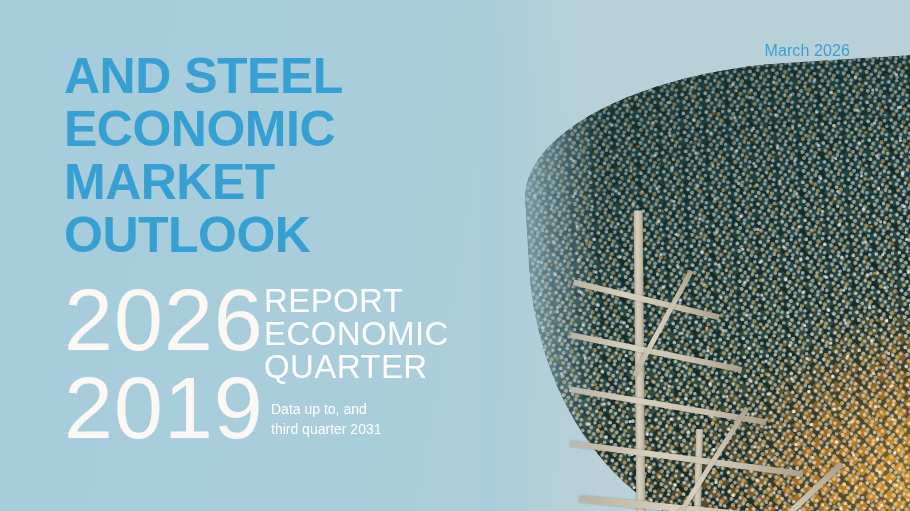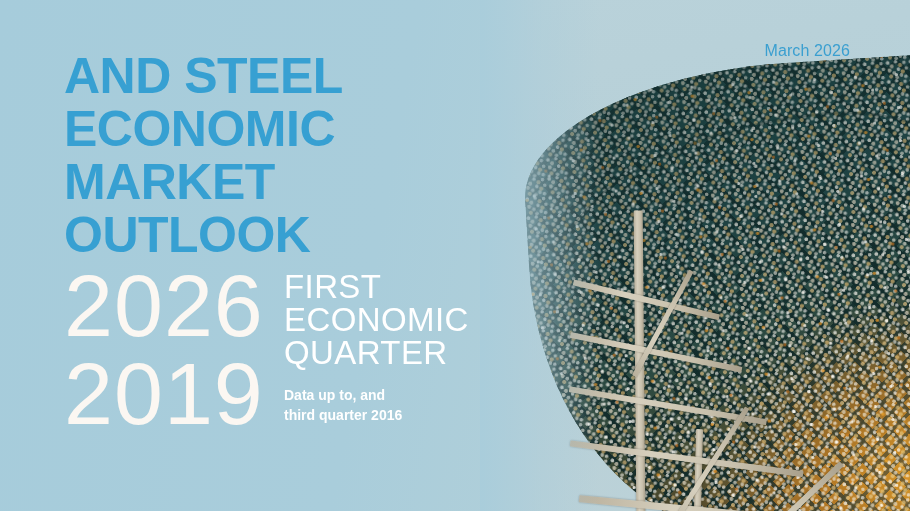--- a/index.html
+++ b/index.html
@@ -174,25 +174,24 @@
     font-size:50px;
     line-height:53px;
     font-weight:700;
     color:#37a0d2;
     letter-spacing:-0.5px;
     white-space:nowrap;
   }
 
   .lower {
     position:absolute;
-    left:64px; top:260px;
+    left:64px; top:274px;
     width:420px;
     display:flex;
     align-items:flex-start;
-    gap:20px;
   }
 
   .years {
     width:200px;
     flex:0 0 200px;
     padding-top:2px;
   }
   .years .yr {
     display:block;
     font-size:88px;
@@ -214,23 +213,24 @@
     letter-spacing:0.4px;
     white-space:nowrap;
   }
   .note {
     margin-top:16px;
   }
   .note .nl {
     display:block;
     font-size:14px;
     line-height:20px;
-    font-weight:700;
+    font-weight:400;
     color:#ffffff;
     white-space:nowrap;
+    margin-left:7px;
   }
 </style>
 </head>
 <body>
 
 <div class="cover">
 
   <div class="photo">
     <div class="photo-sky"></div>
 
@@ -273,25 +273,25 @@
   </div>
 
   <div class="lower">
 
     <div class="years">
       <span class="yr">2026</span>
       <span class="yr">2019</span>
     </div>
 
     <div class="report">
-      <span class="rl">FIRST</span>
+      <span class="rl">REPORT</span>
       <span class="rl">ECONOMIC</span>
       <span class="rl">QUARTER</span>
 
       <div class="note">
         <span class="nl">Data up to, and</span>
-        <span class="nl">third quarter 2016</span>
+        <span class="nl">third quarter 2031</span>
       </div>
     </div>
 
   </div>
 
 </div>
 
 </body></html>

